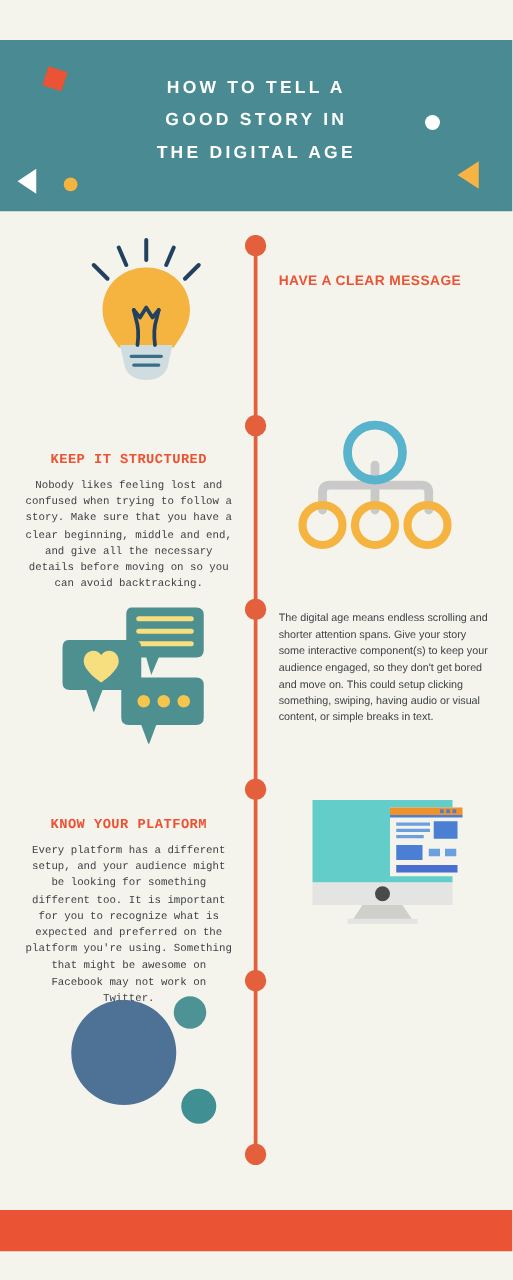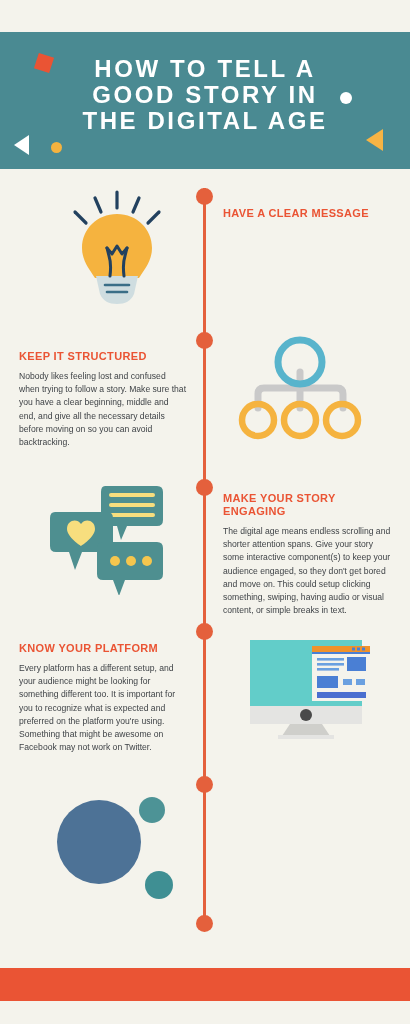--- a/index.html
+++ b/index.html
@@ -14,21 +14,21 @@
 
   
   .header{
     position:absolute;left:0;top:32px;width:410px;height:137px;
     background:#4a8a92;overflow:hidden;
   }
   .header-title{
     position:absolute;left:0;right:0;top:24px;
     text-align:center;
     color:#ffffff;
-    font-size:24px;
+    font-size:14px;
     font-weight:bold;
     letter-spacing:2.6px;
     line-height:26px;
     white-space:pre-line;
   }
   .deco{position:absolute;}
   .sq-orange-1{left:36px;top:23px;width:16px;height:16px;background:#ea5434;transform:rotate(18deg);}
   .dot-white{left:340px;top:60px;width:12px;height:12px;border-radius:50%;background:#ffffff;}
   .dot-yellow{left:51px;top:110px;width:11px;height:11px;border-radius:50%;background:#f5b33f;}
   .tri-white{left:14px;top:103px;width:0;height:0;
@@ -40,24 +40,24 @@
   .timeline{
     position:absolute;left:203px;top:188px;width:3px;height:740px;
     background:#e4603c;
   }
   .tl-dot{
     position:absolute;left:196px;width:17px;height:17px;border-radius:50%;
     background:#e4603c;
   }
   .txt{position:absolute;width:168px;}
   .txt.right{left:223px;text-align:left;}
-  .txt.left{left:19px;text-align:left;}
+  .txt.left{left:19px;text-align:center;font-family:Liberation Mono, monospace;}
   .heading{
     color:#ea5434;font-weight:bold;font-size:11px;letter-spacing:.35px;
-    margin:4px 0 7px 0;line-height:13px;
+    margin:16px 0 7px 0;line-height:13px;
   }
   .body{
     color:#3f4347;font-size:8.6px;line-height:13.2px;margin:0;
   }
 
   
   .art{position:absolute;}
 
   
   .bottom-bar{
@@ -142,21 +142,20 @@
 
     <path d="M58 62 Q52 62 52 68 L52 94 Q52 100 58 100 L68 100 L74 116 L80 100 L112 100 Q118 100 118 94 L118 68 Q118 62 112 62 Z" fill="#4e8f90"></path>
     <g fill="#f5c64e">
       <circle cx="70" cy="81" r="5"></circle>
       <circle cx="86" cy="81" r="5"></circle>
       <circle cx="102" cy="81" r="5"></circle>
     </g>
   </svg>
 
   <div class="txt right" style="top:488px">
-    <div class="heading">MAKE YOUR STORY ENGAGING</div>
     <div class="body">The digital age means endless scrolling and shorter attention spans. Give your story some interactive component(s) to keep your audience engaged, so they don't get bored and move on. This could setup clicking something, swiping, having audio or visual content, or simple breaks in text.</div>
   </div>
 
   <div class="txt left" style="top:638px">
     <div class="heading">KNOW YOUR PLATFORM</div>
     <div class="body">Every platform has a different setup, and your audience might be looking for something different too. It is important for you to recognize what is expected and preferred on the platform you're using. Something that might be awesome on Facebook may not work on Twitter.</div>
   </div>
 
   <svg class="art" style="left:240px;top:636px" width="140" height="105" viewBox="0 0 140 105">
     <rect x="10" y="4" width="112" height="66" fill="#62cdc9"></rect>

